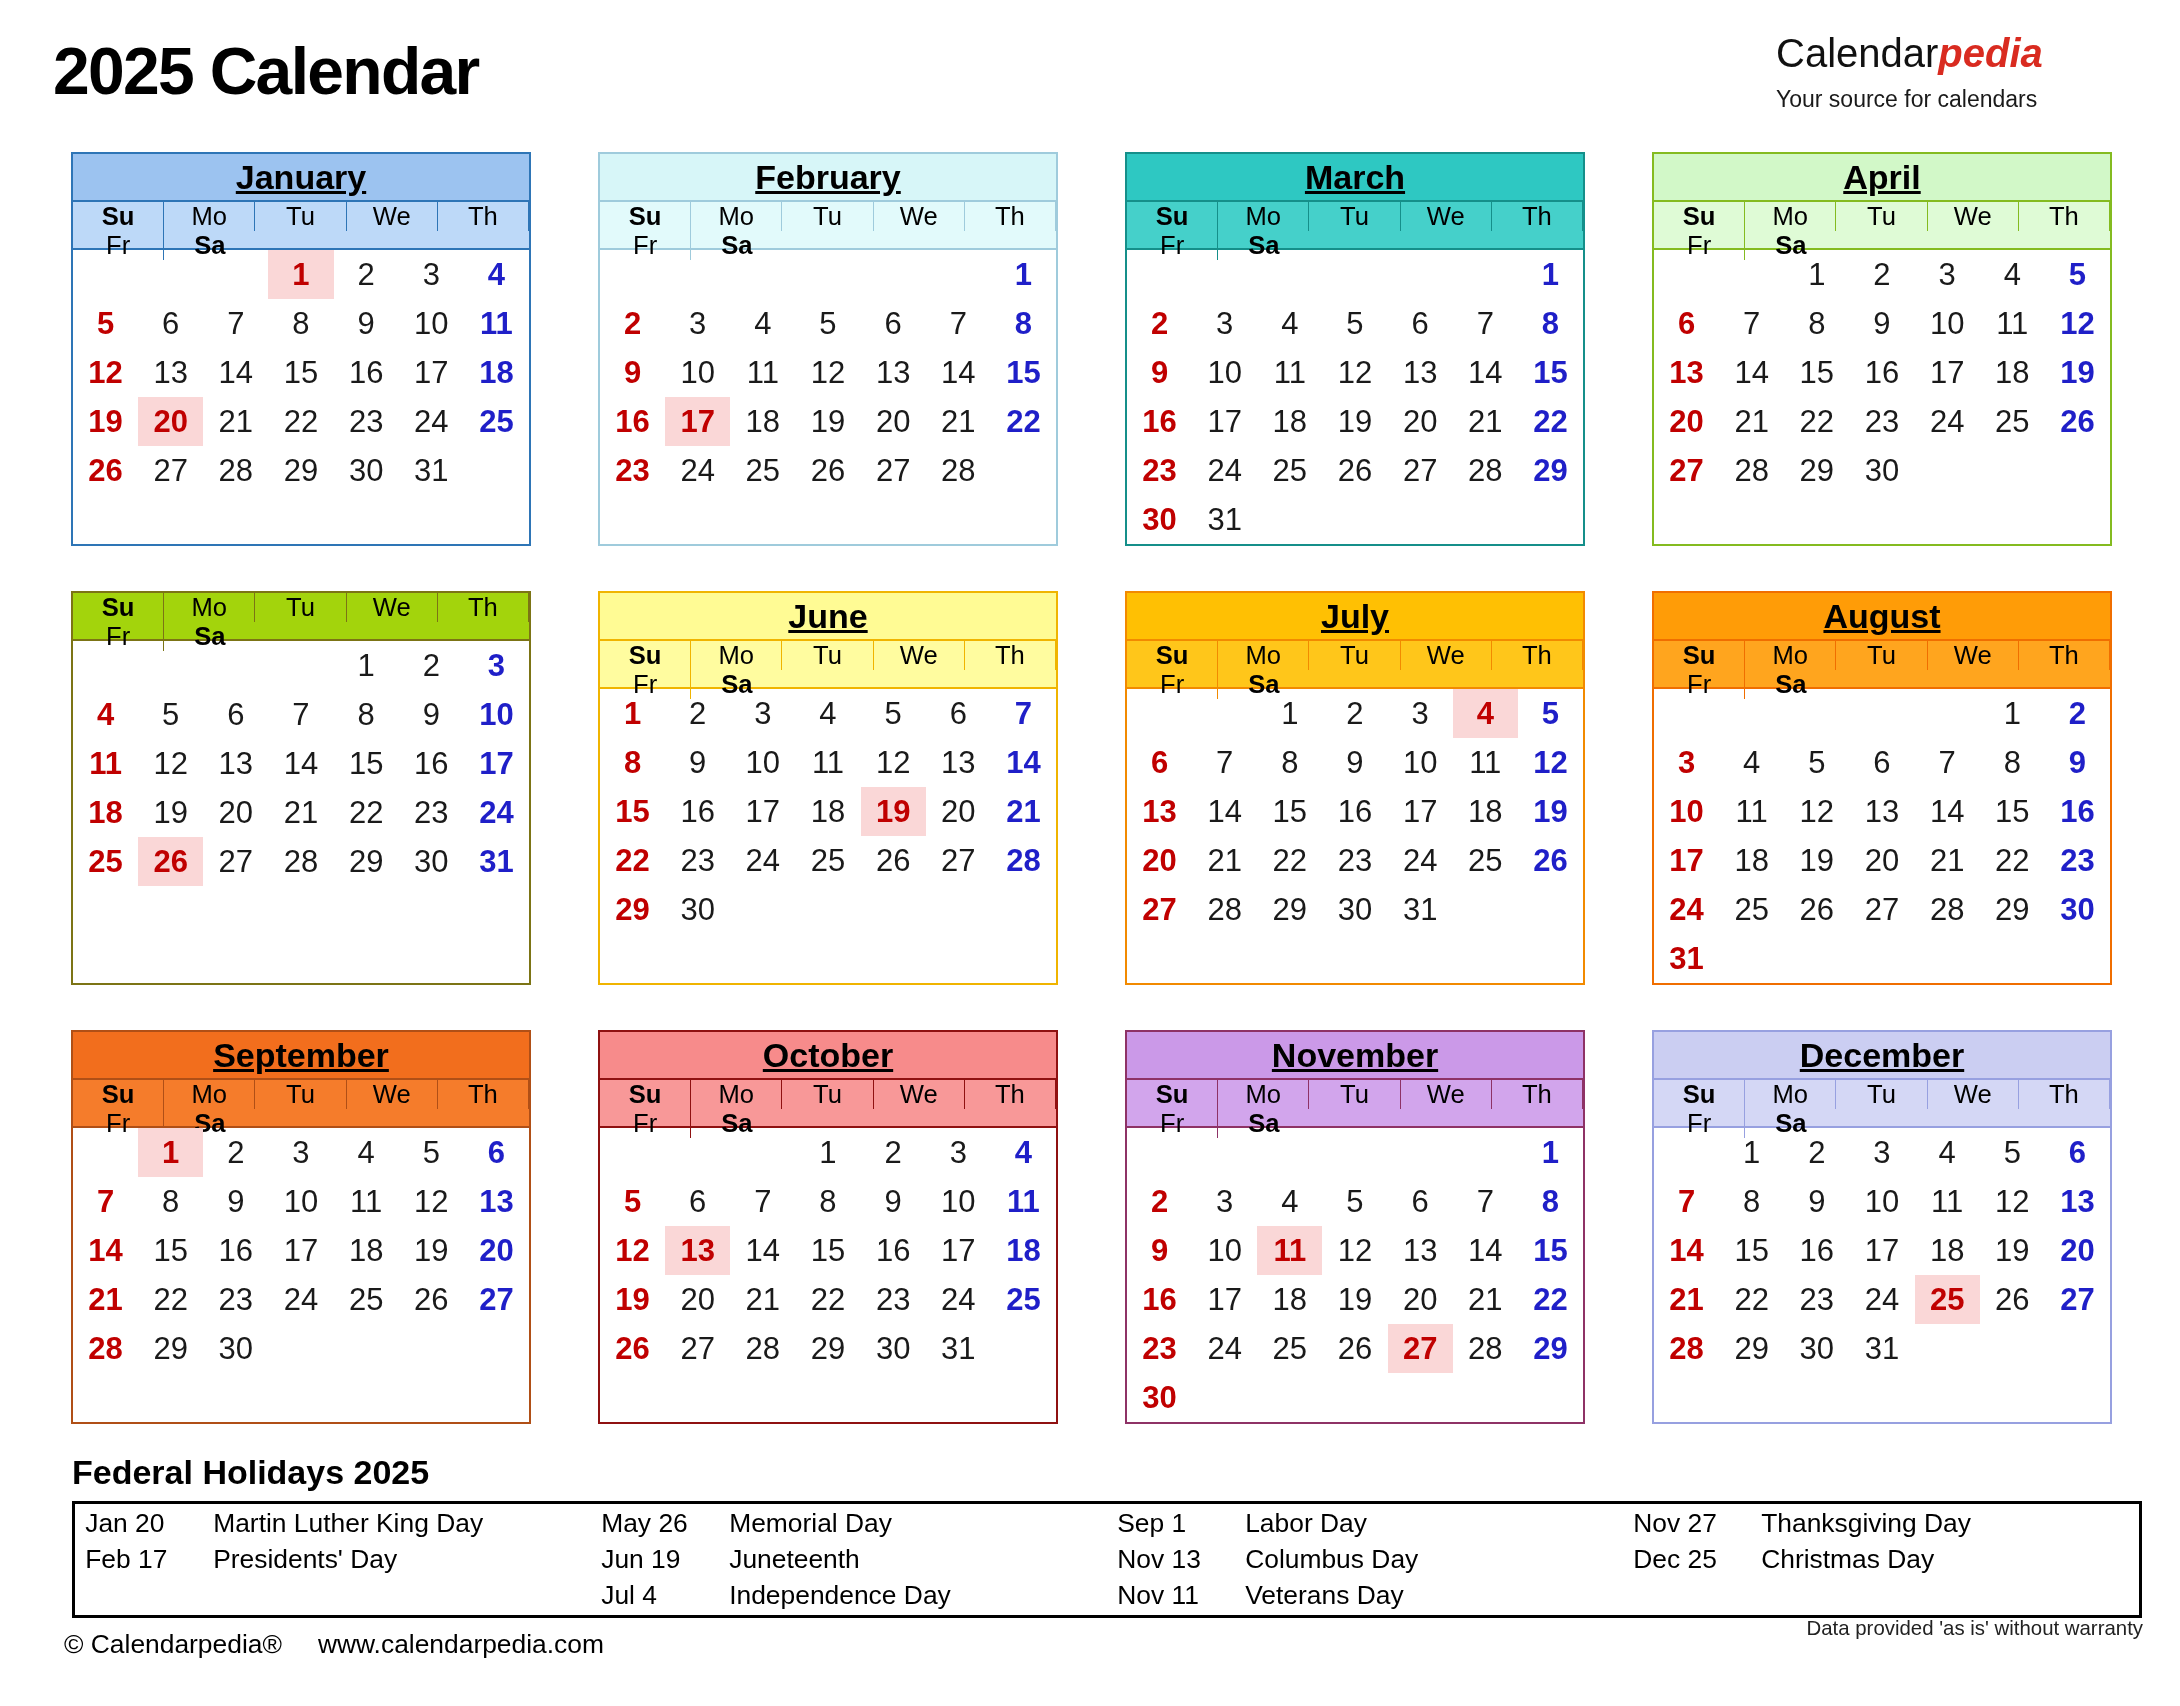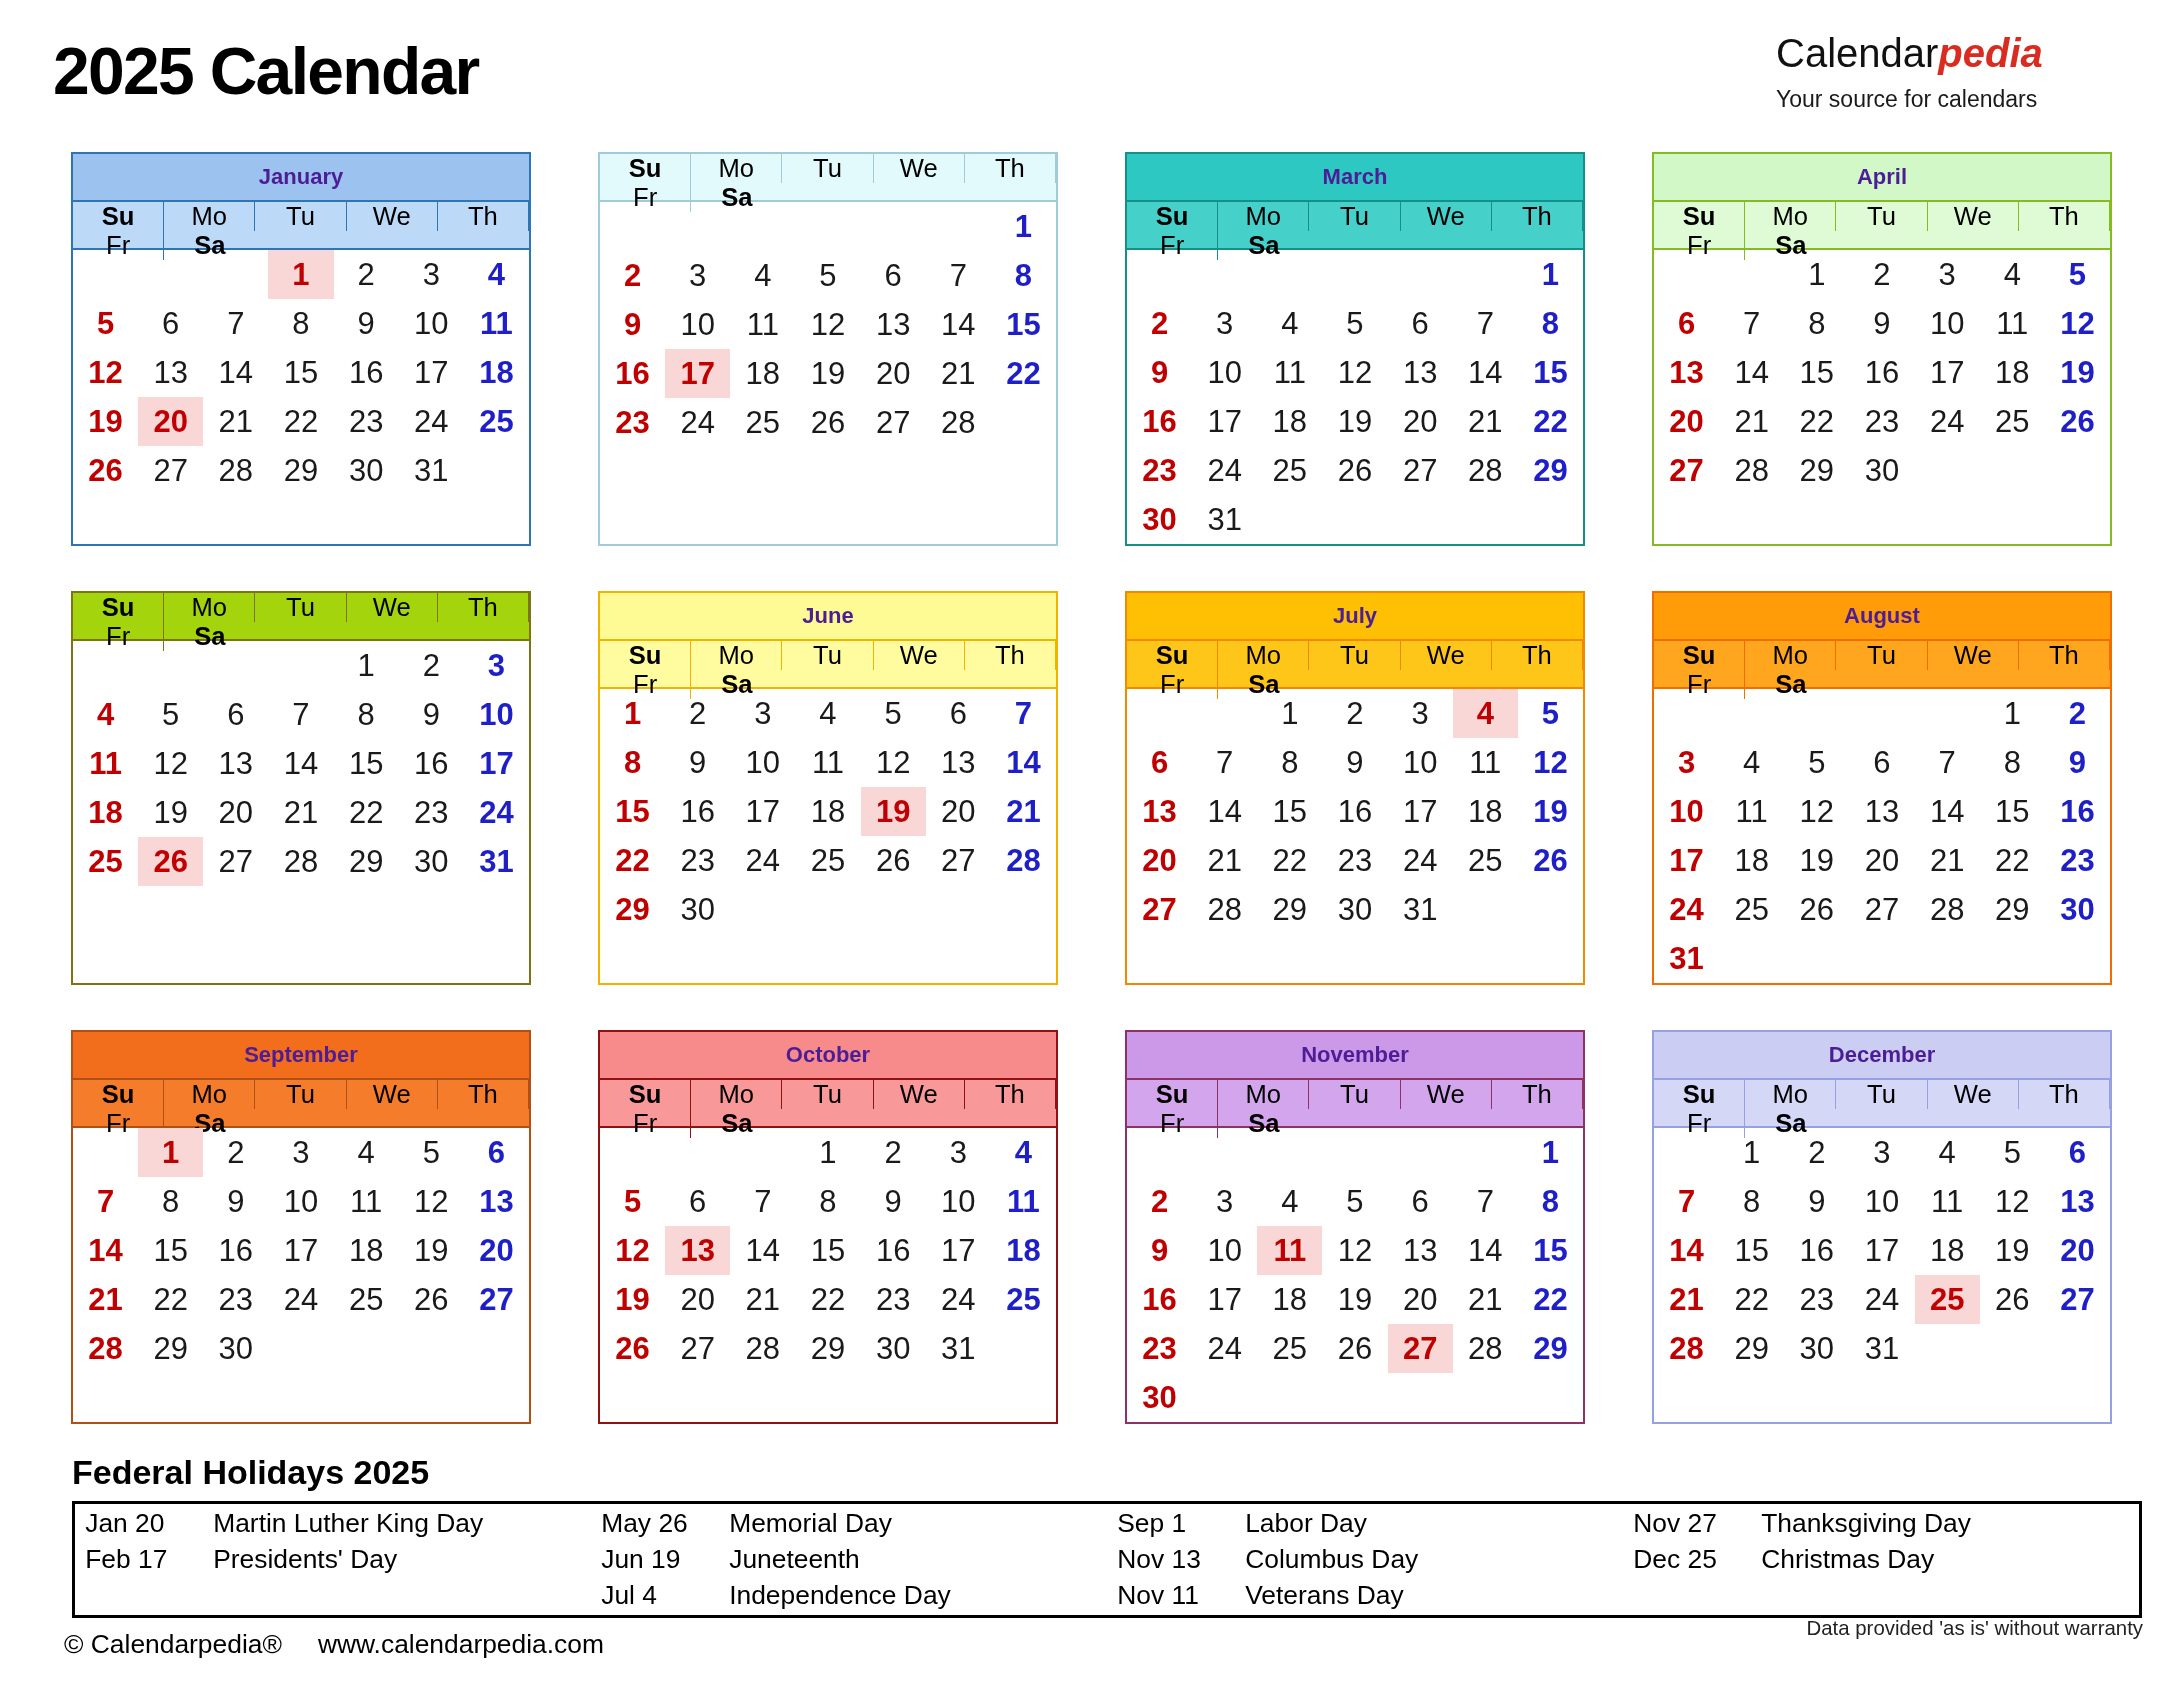--- a/index.html
+++ b/index.html
@@ -16,21 +16,21 @@
   .logo .brand-red{font-size:40px;color:#d92b20;font-weight:700;font-style:italic;}
   .logo .tagline{font-size:23px;color:#1a1a1a;line-height:28px;}
 
   #months{
     position:absolute;left:71px;top:152px;
     display:grid;grid-template-columns:repeat(4,460px);column-gap:67px;row-gap:45px;
   }
   .month{width:460px;height:394px;box-sizing:border-box;background:#fff;border:2.6px solid #000;}
   .m-title{
     height:46px;display:flex;align-items:center;justify-content:center;
-    font-size:22px;font-weight:700;color:#4c1d95;border-bottom:2.6px solid #000;
+    font-size:34px;font-weight:700;color:#000000;border-bottom:2.6px solid #000;text-decoration:underline;
   }
   .m-dow{height:46px;display:grid;grid-template-columns:repeat(5,1fr);border-bottom:2.6px solid #000;}
   .m-dow .dw{
     display:flex;align-items:center;justify-content:center;
     font-size:25.6px;color:#000;border-right:1.7px solid #000;
   }
   .m-dow .dw:last-child{border-right:none;}
   .m-dow .dw.bold{font-weight:700;}
   .m-weeks{background:#fff;}
   .wk{height:49px;display:grid;grid-template-columns:repeat(7,1fr);}
@@ -130,20 +130,21 @@
           <div class="d"></div>
           <div class="d"></div>
           <div class="d"></div>
           <div class="d"></div>
           <div class="d"></div>
           <div class="d"></div>
         </div>
       </div>
     </div>
     <div class="month" style="border-color: rgb(159, 203, 220);">
+      <div class="m-title" style="background: rgb(215, 246, 248); border-bottom-color: rgb(159, 203, 220);">February</div>
       <div class="m-dow" style="background: rgb(226, 250, 251); border-bottom-color: rgb(159, 203, 220);">
         <div class="dw bold" style="border-right-color: rgb(159, 203, 220);">Su</div>
         <div class="dw" style="border-right-color: rgb(159, 203, 220);">Mo</div>
         <div class="dw" style="border-right-color: rgb(159, 203, 220);">Tu</div>
         <div class="dw" style="border-right-color: rgb(159, 203, 220);">We</div>
         <div class="dw" style="border-right-color: rgb(159, 203, 220);">Th</div>
         <div class="dw" style="border-right-color: rgb(159, 203, 220);">Fr</div>
         <div class="dw bold" style="border-right-color: rgb(159, 203, 220);">Sa</div>
       </div>
       <div class="m-weeks">

